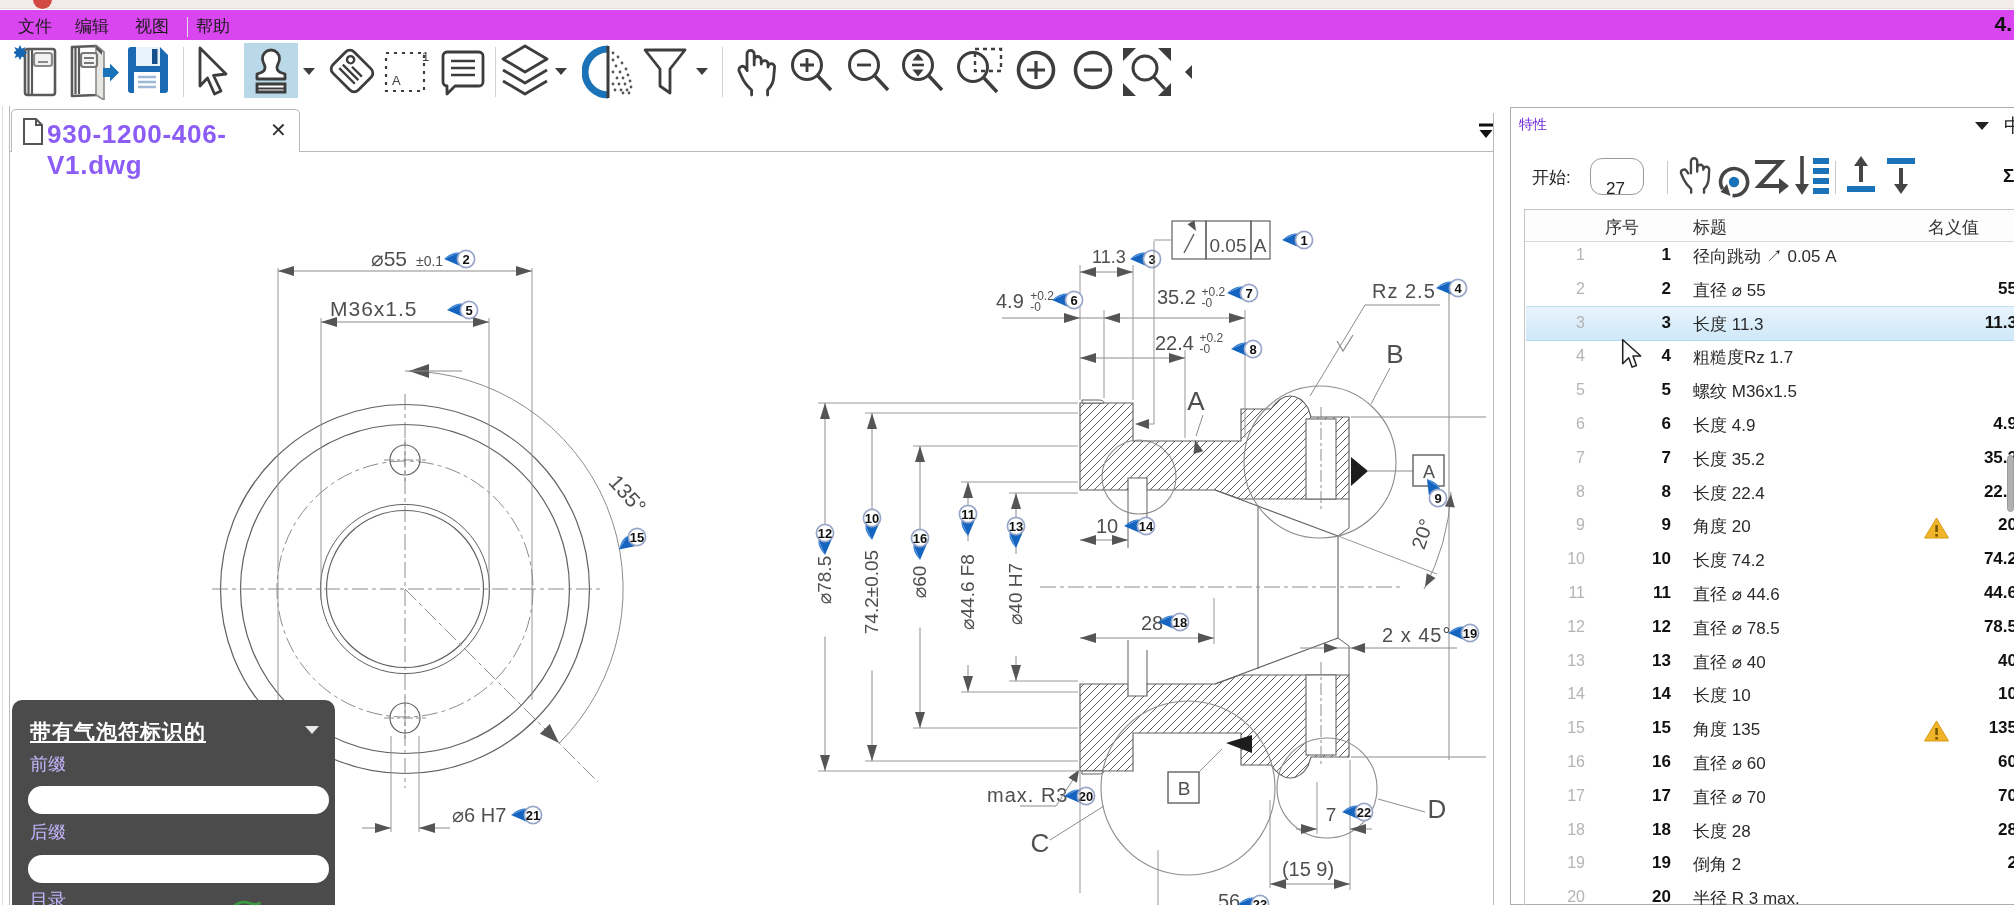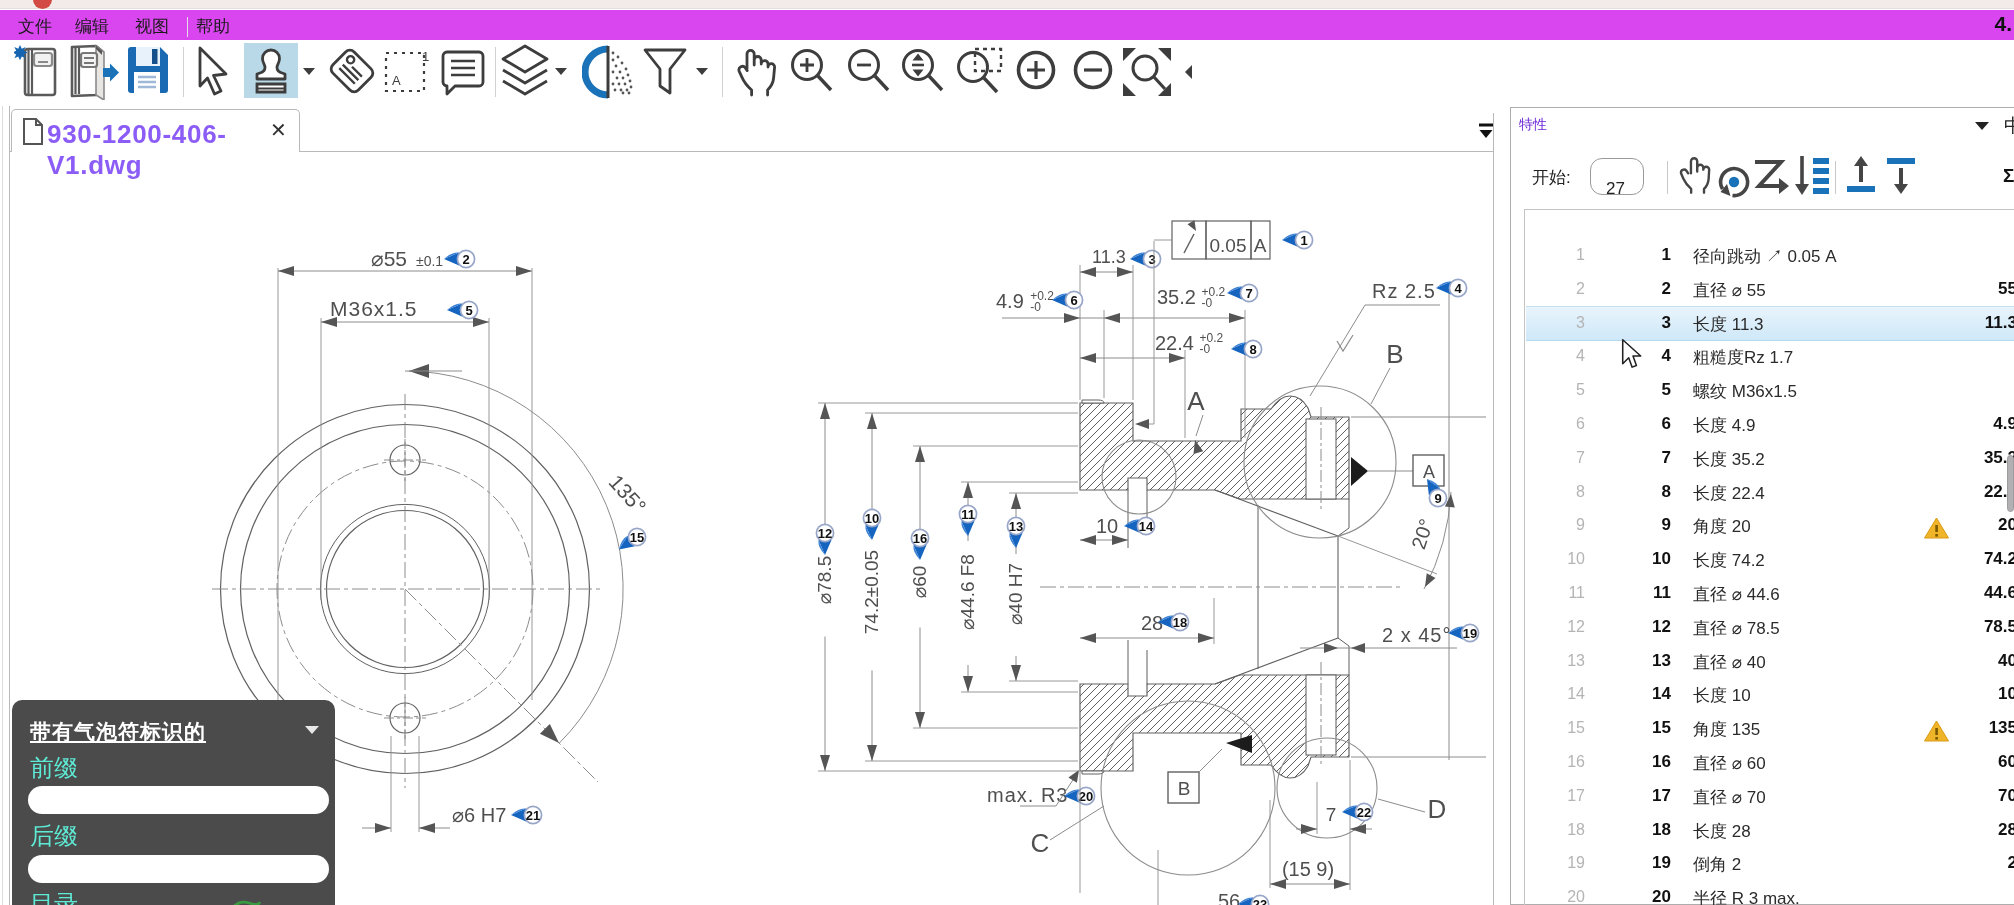--- a/index.html
+++ b/index.html
@@ -38,21 +38,21 @@
   .bno { position:absolute; width:146px; text-align:right; top:6px; font-size:17px; font-weight:700; color:#111; }
   .ttl { position:absolute; left:168px; top:6px; font-size:17px; color:#2b2b2b; }
   .val { position:absolute; right:-2px; top:6px; font-size:17px; font-weight:700; color:#111; }
   .warn { position:absolute; left:398px; top:7px; }
   #rowhl { position:absolute; left:1px; top:96px; width:503px; height:35px; background:linear-gradient(#e8f4fc,#cfe8f8); border-top:1px solid #c3dff2; border-bottom:1px solid #b5d9f0;}
   #scrollthumb { left:2007px; top:455px; width:7px; height:57px; background:#b2b0b2; border-radius:4px; border:1px solid #9d9b9d; }
   
   #popup { left:12px; top:700px; width:323px; height:230px; background:#4b4b4b; border-radius:10px; color:#fff; }
   #popup .ptit { position:absolute; left:18px; top:18px; font-size:21px; font-weight:700; letter-spacing:1px;text-decoration:underline;}
   #popup .pcar { position:absolute; left:293px; top:26px; width:0; height:0; border-left:7px solid transparent; border-right:7px solid transparent; border-top:8px solid #e8e8e8; }
-  #popup .plab { position:absolute; left:18px; font-size:24px; color:#5eead4;text-align:center; }
+  #popup .plab { position:absolute; left:18px; font-size:18px; color:#c4b5fd;text-align:center; }
   #popup .pinp { position:absolute; left:16px; width:301px; height:28px; background:#fff; border-radius:14px; }
 </style>
 </head>
 <body>
 <div class="abs" id="titlebar">
     <div class="abs" id="reddot"></div>
   </div>
 <div class="abs" id="menubar">
   <span class="mitem" style="left:18px;">文件</span>
   <span class="mitem" style="left:75px;">编辑</span>
@@ -599,20 +599,25 @@
     <rect x="3" y="30" width="28" height="6" fill="#1a72b8"></rect>
   </svg>
   <svg style="position:absolute;left:373px;top:48px;" width="34" height="40" viewBox="0 0 34 40">
     <rect x="3" y="2" width="28" height="6" fill="#1a72b8"></rect>
     <path d="M17 12 v18" stroke="#454545" stroke-width="4"></path>
     <path d="M10 28 l7 10 l7 -10 z" fill="#454545"></path>
   </svg>
 
   <div id="ptable">
     <div id="rowhl"></div>
+    <div class="hrow">
+      <span class="hcell" style="left:80px;">序号</span>
+      <span class="hcell" style="left:168px;">标题</span>
+      <span class="hcell" style="left:403px;">名义值</span>
+    </div>
     <div class="trow" style="top:29.0px;">
         <span class="idx">1</span>
         <span class="bno">1</span>
         <span class="ttl">径向跳动 ↗ 0.05 A</span>
       </div>
     <div class="trow" style="top:62.8px;">
         <span class="idx">2</span>
         <span class="bno">2</span>
         <span class="ttl">直径 ⌀ 55</span>
         <span class="val">55</span>

